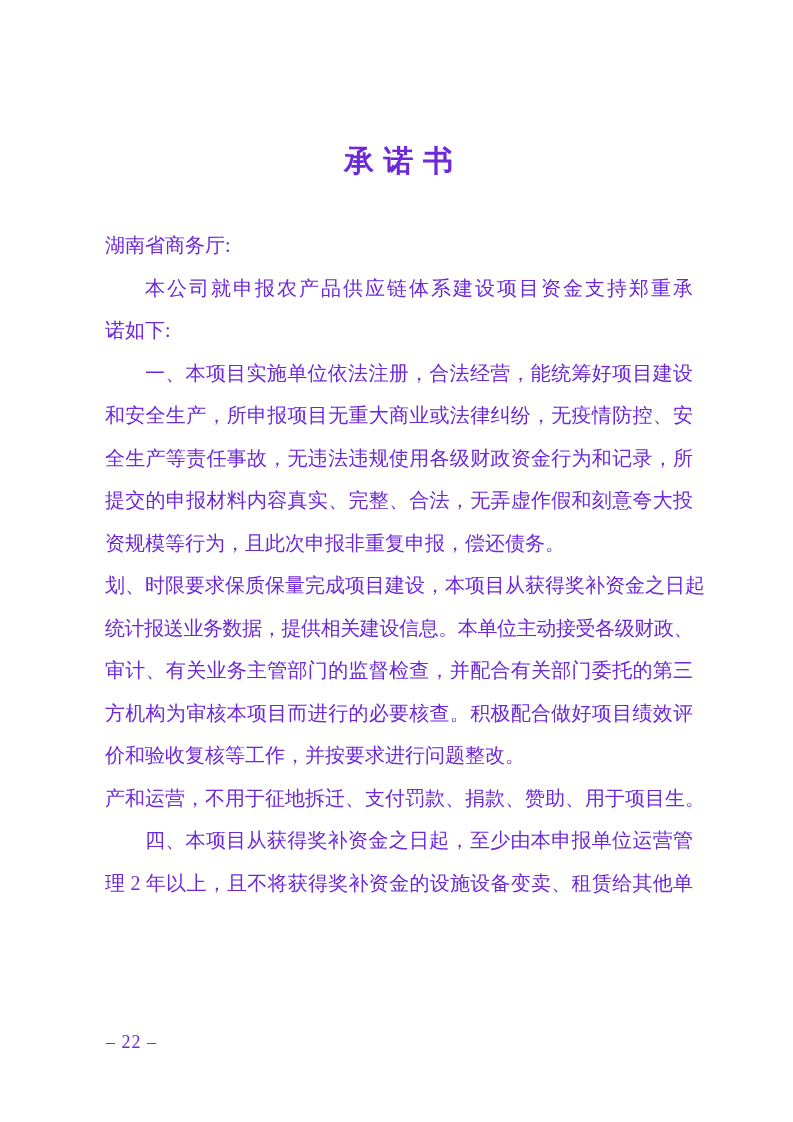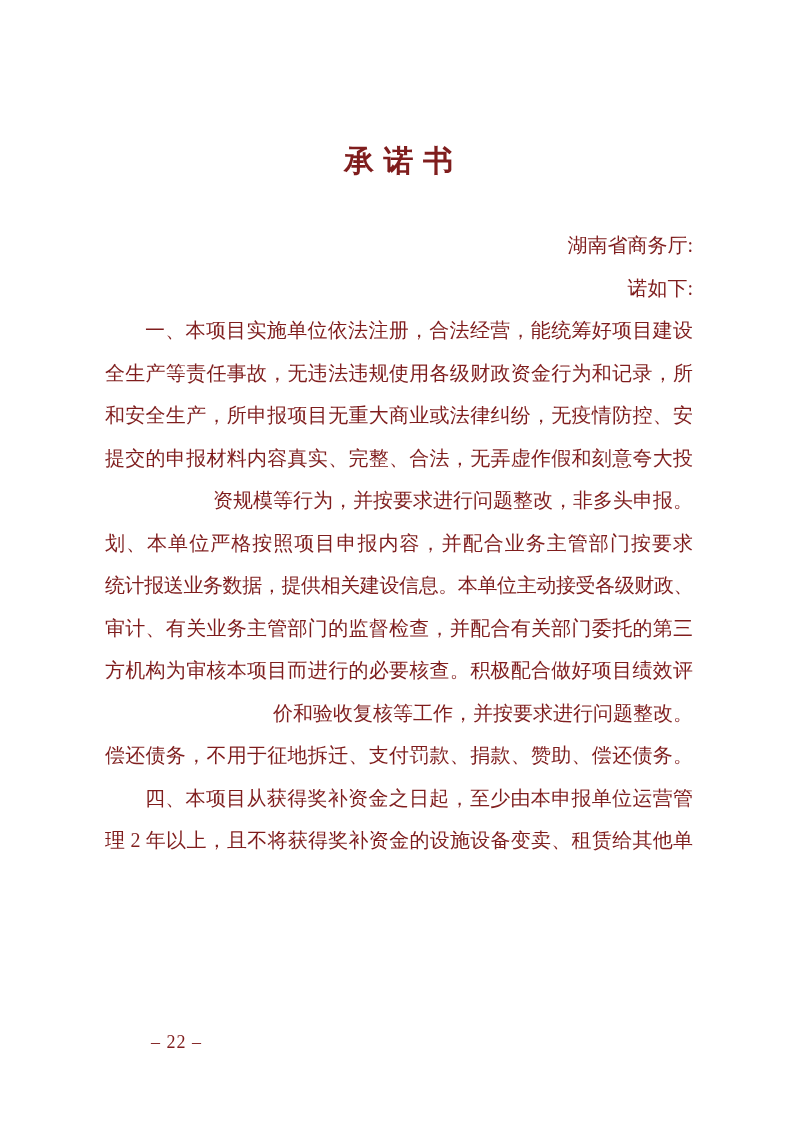--- a/index.html
+++ b/index.html
@@ -7,21 +7,21 @@
     padding: 0;
     background: #888;
   }
   .page {
     position: relative;
     width: 793px;
     height: 1122px;
     margin: 0 auto;
     background: #ffffff;
     font-family: "Liberation Serif", "DejaVu Serif", serif;
-    color: #7f1d1d;
+    color: #6d28d9;
     overflow: hidden;
   }
   .doc-title {
     position: absolute;
     top: 141px;
     left: 105px;
     width: 588px;
     margin: 0;
     text-align: center;
     font-size: 30px;
@@ -33,61 +33,61 @@
     position: absolute;
     top: 224px;
     left: 105px;
     width: 588px;
     font-size: 20px;
   }
   .line {
     height: 42.5px;
     line-height: 42.5px;
     white-space: nowrap;
-    text-align: right;
+    text-align: left;
   }
   .line.indent {
     text-indent: 40px;
   }
   .line.justify {
     text-align: justify;
     text-align-last: justify;
   }
   .line.tight {
     letter-spacing: -0.5px;
   }
   .page-footer {
     position: absolute;
     left: 106px;
     top: 1030px;
     font-size: 18px;
     line-height: 24px;
     letter-spacing: 1px;
-    margin-left: 45px;
   }
 </style>
 </head>
 <body>
 
 <div class="page">
   <h1 class="doc-title">承 诺 书</h1>
 
   <div class="doc-body">
 
   <div class="line">湖南省商务厅:</div>
+      <div class="line indent justify">本公司就申报农产品供应链体系建设项目资金支持郑重承</div>
       <div class="line">诺如下:</div>
       <div class="line indent justify">一、本项目实施单位依法注册，合法经营，能统筹好项目建设</div>
+      <div class="line justify">和安全生产，所申报项目无重大商业或法律纠纷，无疫情防控、安</div>
       <div class="line justify">全生产等责任事故，无违法违规使用各级财政资金行为和记录，所</div>
-      <div class="line justify">和安全生产，所申报项目无重大商业或法律纠纷，无疫情防控、安</div>
       <div class="line justify">提交的申报材料内容真实、完整、合法，无弄虚作假和刻意夸大投</div>
-      <div class="line">资规模等行为，并按要求进行问题整改，非多头申报。</div>
-      <div class="line justify">划、本单位严格按照项目申报内容，并配合业务主管部门按要求</div>
+      <div class="line">资规模等行为，且此次申报非重复申报，偿还债务。</div>
+      <div class="line justify">划、时限要求保质保量完成项目建设，本项目从获得奖补资金之日起</div>
       <div class="line justify tight">统计报送业务数据，提供相关建设信息。本单位主动接受各级财政、</div>
       <div class="line justify">审计、有关业务主管部门的监督检查，并配合有关部门委托的第三</div>
       <div class="line justify">方机构为审核本项目而进行的必要核查。积极配合做好项目绩效评</div>
       <div class="line">价和验收复核等工作，并按要求进行问题整改。</div>
-      <div class="line justify">偿还债务，不用于征地拆迁、支付罚款、捐款、赞助、偿还债务。</div>
+      <div class="line justify">产和运营，不用于征地拆迁、支付罚款、捐款、赞助、用于项目生。</div>
       <div class="line indent justify">四、本项目从获得奖补资金之日起，至少由本申报单位运营管</div>
       <div class="line justify">理 2 年以上，且不将获得奖补资金的设施设备变卖、租赁给其他单</div>
     </div>
 
   <div class="page-footer">– 22 –</div>
 </div>
 
 </body></html>

